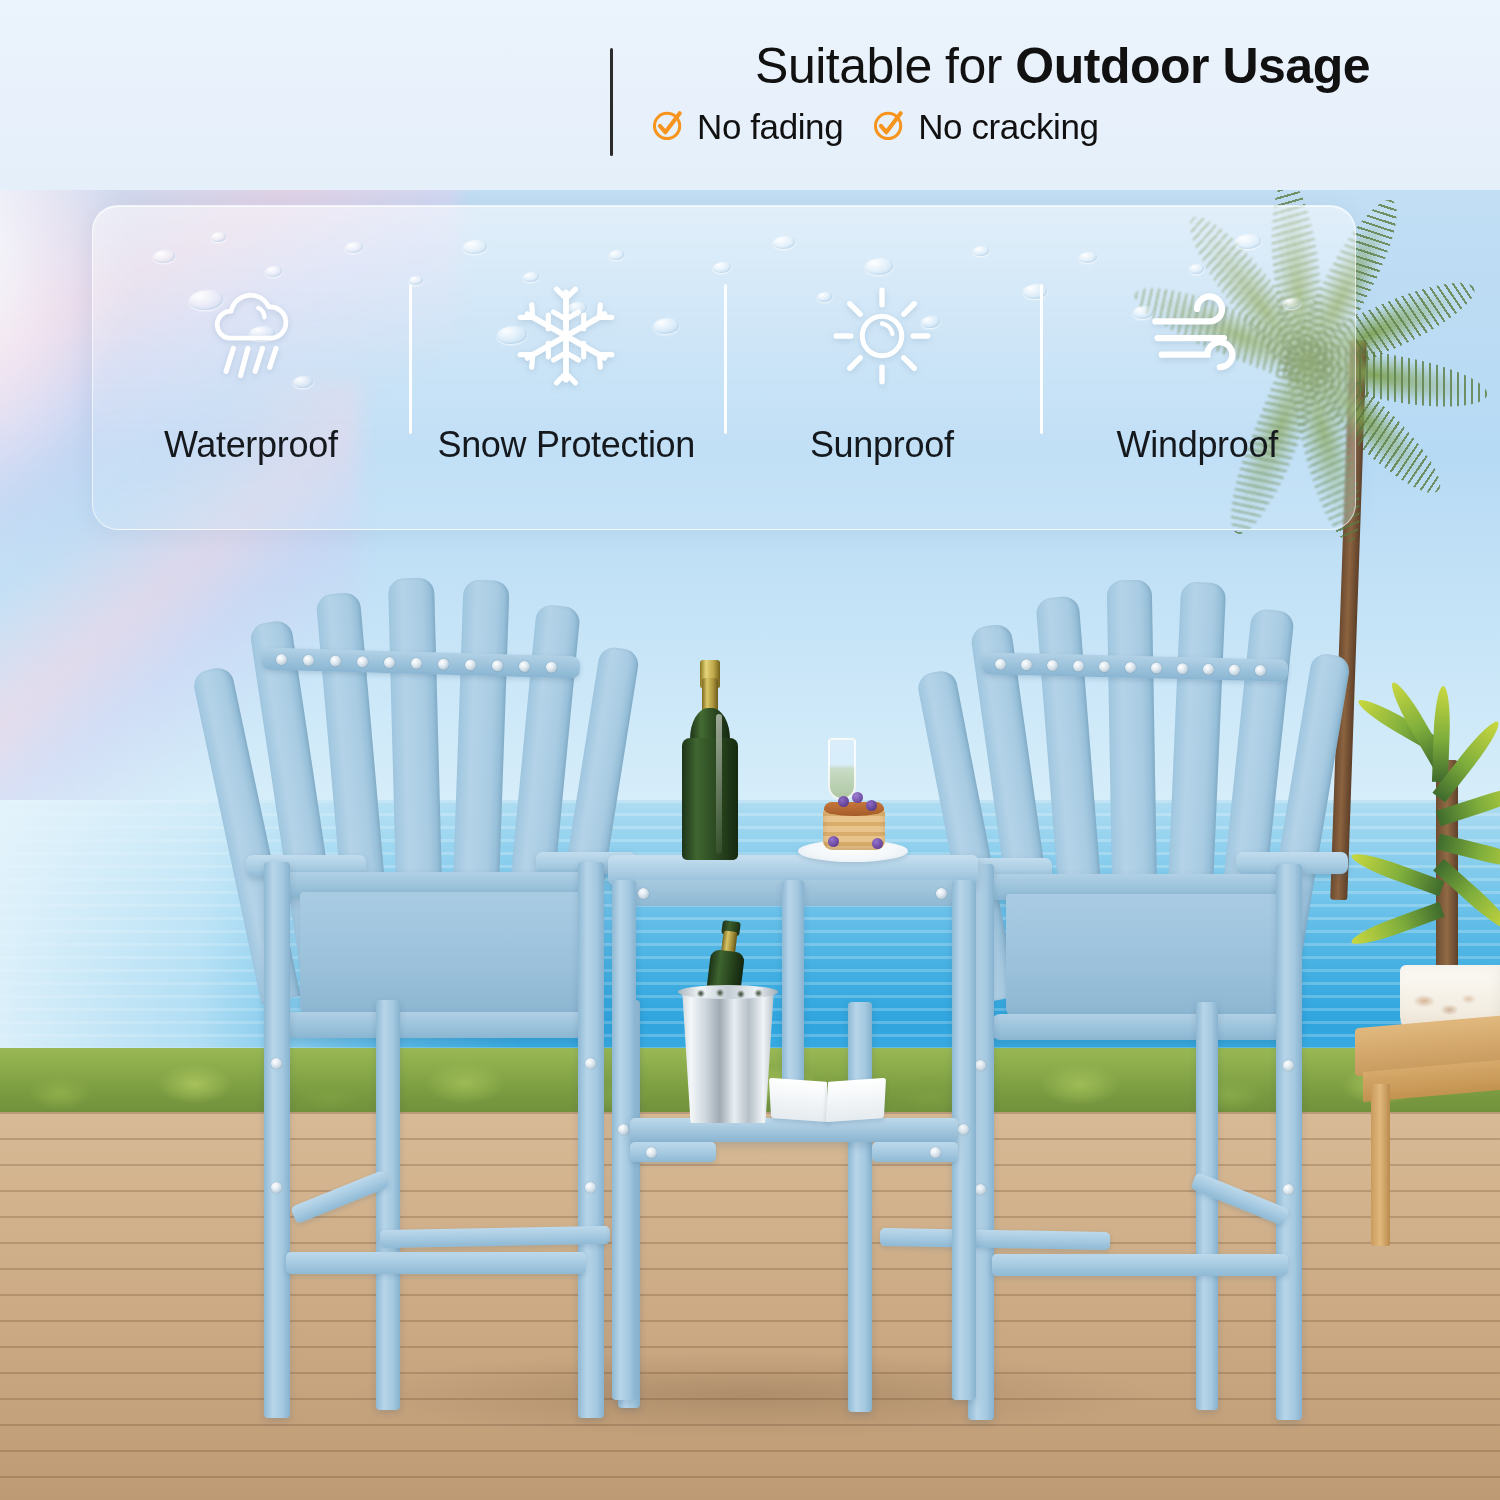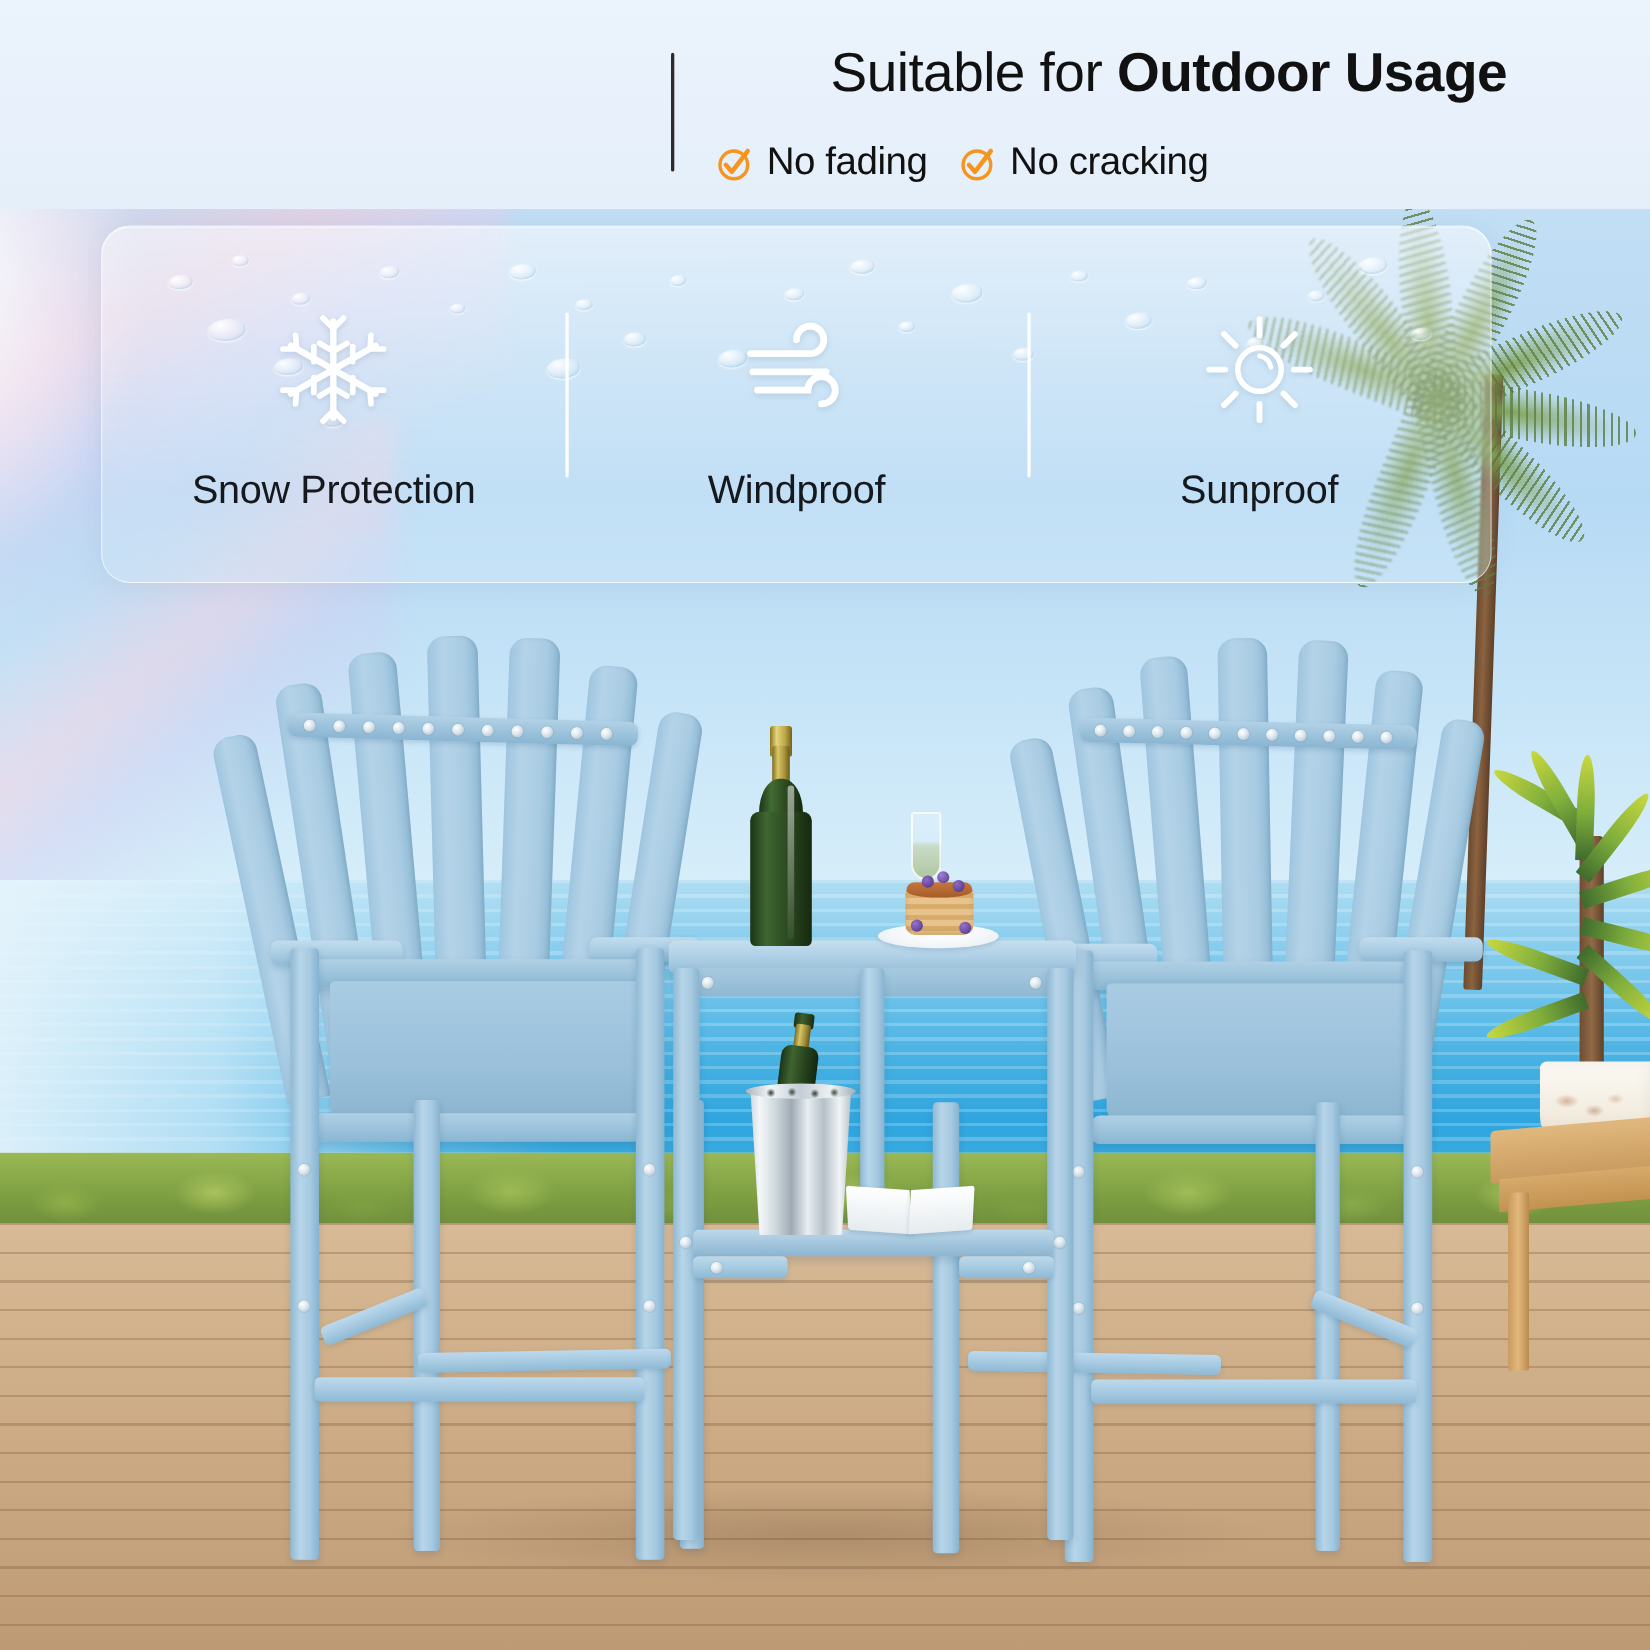--- a/index.html
+++ b/index.html
@@ -29,21 +29,21 @@
   .hdr-div{
     position:absolute; left:610px; top:48px; width:3px; height:108px;
     background:#2b2b2b; border-radius:2px;
   }
   .hdr-right{ position:absolute; left:650px; top:40px; width:720px; }
   .hd-title{
     font-size:50px; color:#111; line-height:1.05; white-space:nowrap; letter-spacing:-0.5px;text-align:right;
   }
   .hd-title b{ font-weight:bold; }
   .hd-checks{ display:flex; gap:28px; margin-top:14px; align-items:center; }
-  .chk-item{ display:flex; align-items:flex-end; gap:11px; white-space:nowrap;margin-top:20px; }
+  .chk-item{ display:flex; align-items:flex-start; gap:11px; white-space:nowrap; }
   .chk-label{ font-size:35px; color:#111; letter-spacing:-0.4px; }
   .chk-ico{ width:36px; height:36px; flex:0 0 36px; display:block; }
 
   
   .scene{ position:absolute; inset:0; z-index:1; }
   .sky{
     position:absolute; left:0; top:0; width:1500px; height:830px;
     background:linear-gradient(180deg,#CFE6F7 0%, #BFDDF4 28%, #B7DAF4 55%, #C9E6F8 80%, #D9EFFA 100%);
   }
   .flare{
@@ -566,20 +566,31 @@
       <div class="drop" style="left:930px; top:78px;  width:24px; height:15px;"></div>
       <div class="drop" style="left:986px; top:46px;  width:18px; height:11px;"></div>
       <div class="drop" style="left:1040px; top:100px; width:20px; height:13px;"></div>
       <div class="drop" style="left:1096px; top:58px; width:15px; height:10px;"></div>
       <div class="drop" style="left:1142px; top:28px; width:26px; height:15px;"></div>
       <div class="drop" style="left:1190px; top:92px; width:18px; height:11px;"></div>
     </div>
 
     <div class="feat-row">
 
+      <div class="feat">
+        <svg class="feat-ico" viewBox="0 0 100 100">
+          <path d="M30 52 a13 13 0 0 1 1 -26 a19 19 0 0 1 36 -4 a14 14 0 0 1 3 30 z" fill="none" stroke="#ffffff" stroke-width="4.6" stroke-linejoin="round" stroke-linecap="round"></path>
+          <path d="M57 23 a11 11 0 0 1 6 9" fill="none" stroke="#ffffff" stroke-width="4.2" stroke-linecap="round"></path>
+          <line x1="33" y1="62" x2="26" y2="84" stroke="#ffffff" stroke-width="5" stroke-linecap="round"></line>
+          <line x1="47" y1="62" x2="40" y2="88" stroke="#ffffff" stroke-width="5" stroke-linecap="round"></line>
+          <line x1="61" y1="62" x2="54" y2="84" stroke="#ffffff" stroke-width="5" stroke-linecap="round"></line>
+          <line x1="74" y1="62" x2="68" y2="80" stroke="#ffffff" stroke-width="5" stroke-linecap="round"></line>
+        </svg>
+        <span class="feat-label">Waterproof</span>
+      </div>
 
       <div class="feat">
         <svg class="feat-ico" viewBox="0 0 100 100">
           <g stroke="#ffffff" stroke-width="5.6" stroke-linecap="round" fill="none">
             <line x1="50" y1="8" x2="50" y2="92"></line>
             <line x1="13" y1="29" x2="87" y2="71"></line>
             <line x1="13" y1="71" x2="87" y2="29"></line>
           </g>
           <g stroke="#ffffff" stroke-width="5" stroke-linecap="round" fill="none">
             <path d="M50 14 l-9 -9 M50 14 l9 -9 M50 86 l-9 9 M50 86 l9 9"></path>
@@ -587,47 +598,47 @@
             <path d="M18 68 l-12 0 M18 68 l-1 12 M82 32 l12 0 M82 32 l1 -12"></path>
             <path d="M50 34 l-12 -7 M50 34 l12 -7 M50 66 l-12 7 M50 66 l12 7"></path>
             <path d="M33 43 l0 -13 M67 57 l0 13 M33 57 l0 13 M67 43 l0 -13"></path>
           </g>
         </svg>
         <span class="feat-label">Snow Protection</span>
       </div>
 
       <div class="feat">
         <svg class="feat-ico" viewBox="0 0 100 100">
-          <g fill="none" stroke="#ffffff" stroke-width="6" stroke-linecap="round">
-            <path d="M10 36 H62 a12 12 0 1 0 -12 -12"></path>
-            <path d="M12 52 H76"></path>
-            <path d="M16 68 H60 a12 12 0 1 1 12 12"></path>
-          </g>
-        </svg>
-        <span class="feat-label">Windproof</span>
-      </div>
-
-      <div class="feat">
-        <svg class="feat-ico" viewBox="0 0 100 100">
           <circle cx="50" cy="50" r="19" fill="none" stroke="#ffffff" stroke-width="4.8"></circle>
           <path d="M50 38 a12 12 0 0 1 10 10" fill="none" stroke="#ffffff" stroke-width="4.2" stroke-linecap="round"></path>
           <g stroke="#ffffff" stroke-width="5.2" stroke-linecap="round">
             <line x1="50" y1="6" x2="50" y2="20"></line>
             <line x1="50" y1="80" x2="50" y2="94"></line>
             <line x1="6" y1="50" x2="20" y2="50"></line>
             <line x1="80" y1="50" x2="94" y2="50"></line>
             <line x1="19" y1="19" x2="29" y2="29"></line>
             <line x1="71" y1="71" x2="81" y2="81"></line>
             <line x1="19" y1="81" x2="29" y2="71"></line>
             <line x1="71" y1="29" x2="81" y2="19"></line>
           </g>
         </svg>
         <span class="feat-label">Sunproof</span>
       </div>
 
+      <div class="feat">
+        <svg class="feat-ico" viewBox="0 0 100 100">
+          <g fill="none" stroke="#ffffff" stroke-width="6" stroke-linecap="round">
+            <path d="M10 36 H62 a12 12 0 1 0 -12 -12"></path>
+            <path d="M12 52 H76"></path>
+            <path d="M16 68 H60 a12 12 0 1 1 12 12"></path>
+          </g>
+        </svg>
+        <span class="feat-label">Windproof</span>
+      </div>
+
     </div>
   </div>
 
   <div class="header">
     <div class="hdr-left">
     </div>
 
     <div class="hdr-div"></div>
 
     <div class="hdr-right">

